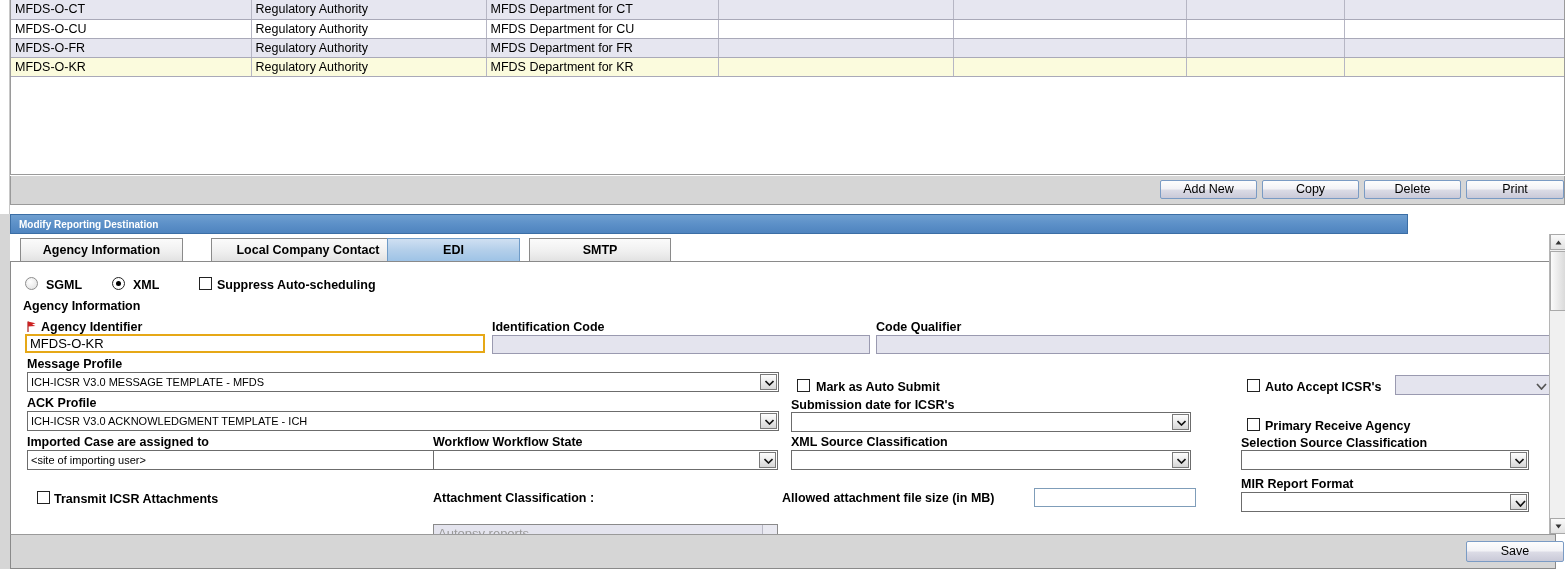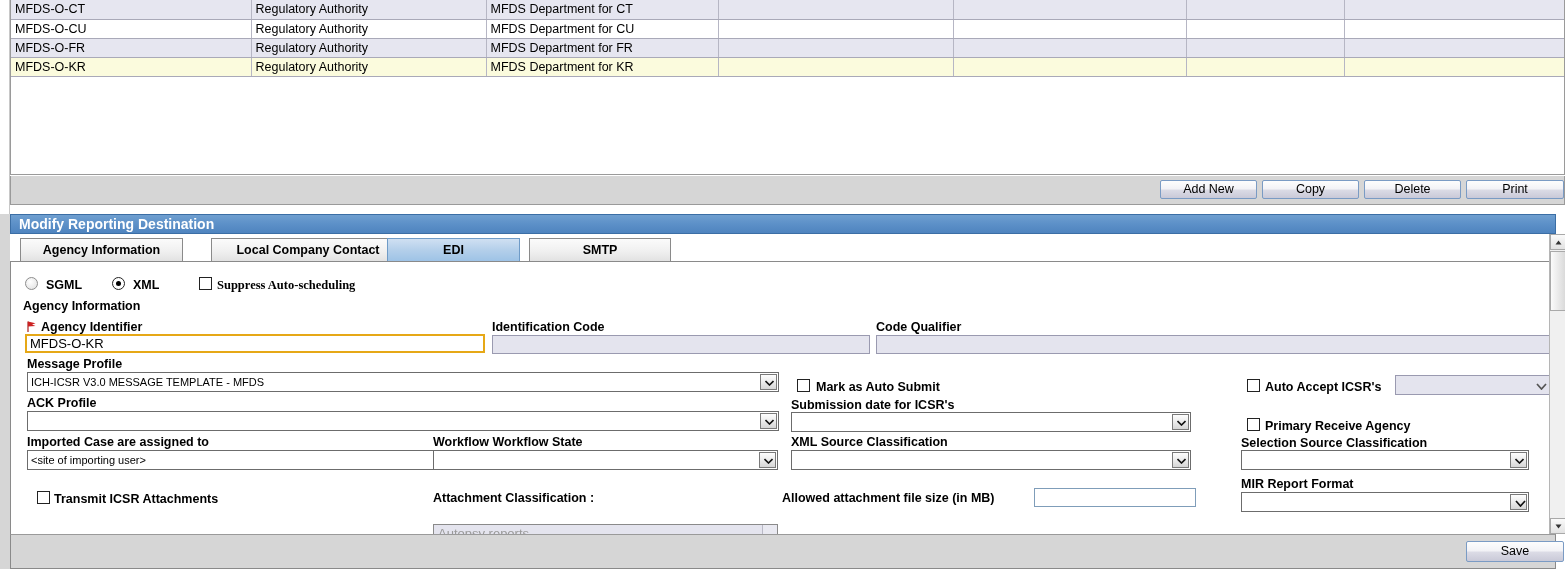--- a/index.html
+++ b/index.html
@@ -78,25 +78,25 @@
     line-height: 17px;
     cursor: default;
     font-family: "Liberation Sans", sans-serif;
     padding: 0;
   }
 
   
   .sectionbar {
     position: absolute;
     left: 10px; top: 214px;
-    width: 1546px; height: 20px;
+    width: 1398px; height: 20px;
     background: linear-gradient(to bottom, #6f9fd0 0%, #5c90c8 50%, #4f84bf 100%);
     border: 1px solid #3b6ea5;
     color: #ffffff;
-    font-size: 14px;
+    font-size: 10px;
     font-weight: bold;
     line-height: 19px;
     padding-left: 8px;
     white-space: nowrap;
   }
 
   
   .tabstrip {
     position: absolute;
     left: 10px; top: 238px;
@@ -385,21 +385,21 @@
 
   <div class="formpanel">
 
     <div class="radio" style="left:14px; top:15px;"></div>
     <div class="lbl" style="left:35px; top:16px;">SGML</div>
 
     <div class="radio on" style="left:101px; top:15px;"></div>
     <div class="lbl" style="left:122px; top:16px;">XML</div>
 
     <div class="cb" style="left:188px; top:15px;"></div>
-    <div class="lbl" style="left:206px; top:16px;font-family:Liberation Serif, serif;">Suppress Auto-scheduling</div>
+    <div class="lbl" style="left:206px; top:16px;">Suppress Auto-scheduling</div>
 
     <div class="lbl" style="left:12px; top:37px;">Agency Information</div>
 
     <span class="flagicon" style="left:14px; top:57px;">
       <svg width="13" height="13" viewBox="0 0 13 13">
         <path d="M3 1.5 L3 12" stroke="#b03030" stroke-width="1.3" fill="none"></path>
         <path d="M3 1.5 L10.5 3.2 L7 4.5 L10.5 6 L3 6.6 Z" fill="#cc2222"></path>
       </svg>
     </span>
     <div class="lbl" style="left:30px; top:58px;">Agency Identifier</div>
@@ -418,20 +418,21 @@
         <span class="chev">
             <svg width="9" height="6" viewBox="0 0 9 6">
               <path d="M0.5 1 L4.5 5 L8.5 1" stroke="#111" stroke-width="1.6" fill="none"></path>
             </svg>
           </span>
       </span>
     </div>
 
     <div class="lbl" style="left:16px; top:134px;">ACK Profile</div>
     <div class="combo" style="left:16px; top:149px; width:752px;">
+      <span>ICH-ICSR V3.0 ACKNOWLEDGMENT TEMPLATE - ICH</span>
       <span class="arrowbox">
         <span class="chev">
             <svg width="9" height="6" viewBox="0 0 9 6">
               <path d="M0.5 1 L4.5 5 L8.5 1" stroke="#111" stroke-width="1.6" fill="none"></path>
             </svg>
           </span>
       </span>
     </div>
 
     <div class="cb" style="left:786px; top:117px;"></div>

